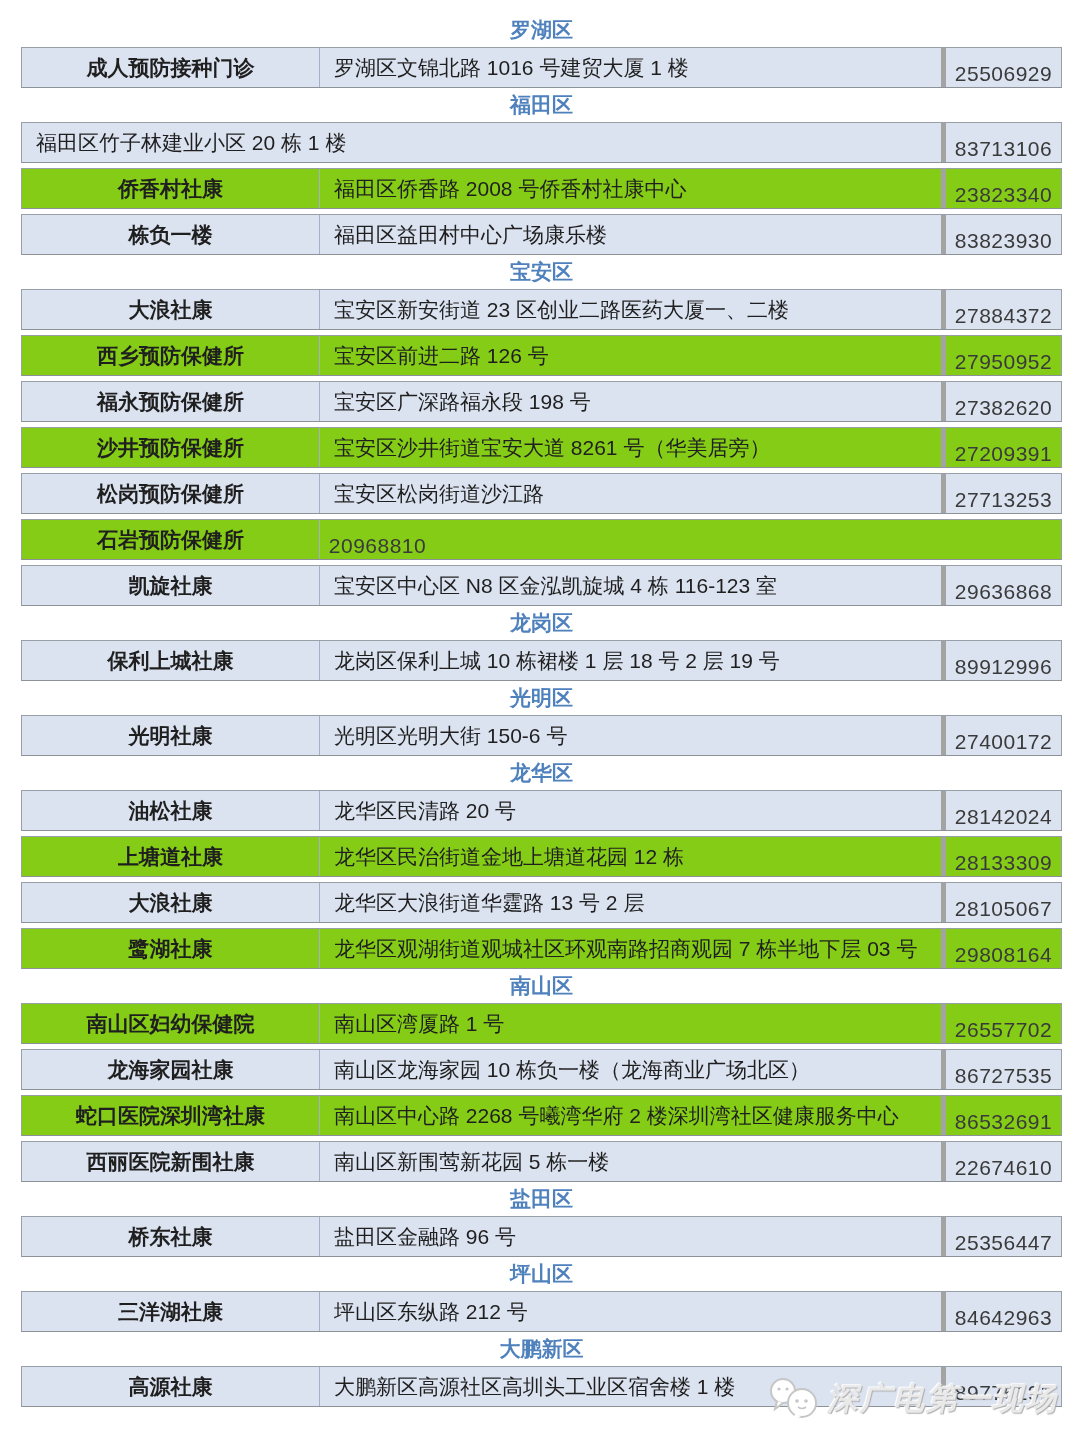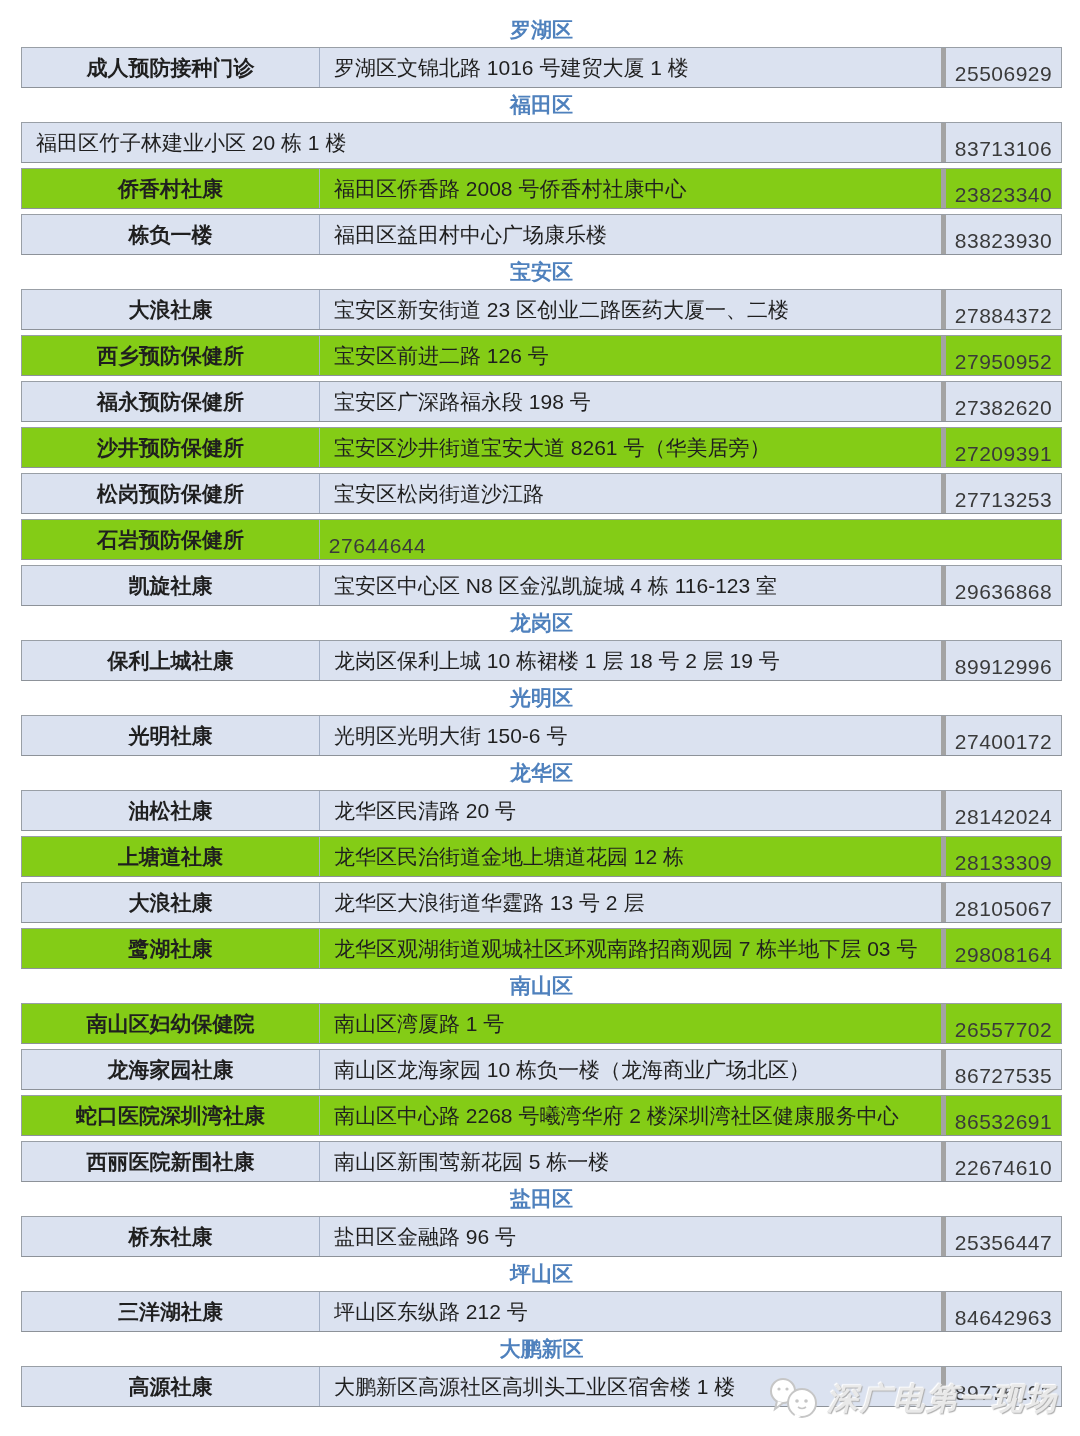--- a/index.html
+++ b/index.html
@@ -154,21 +154,21 @@
   </div>
 
   <div class="row shaded">
     <div class="cell name">松岗预防保健所</div>
     <div class="cell addr">宝安区松岗街道沙江路</div>
     <div class="cell phone">27713253</div>
   </div>
 
   <div class="row">
     <div class="cell name">石岩预防保健所</div>
-    <div class="cell phone">27644644</div>
+    <div class="cell phone">20968810</div>
   </div>
 
   <div class="row shaded">
     <div class="cell name">凯旋社康</div>
     <div class="cell addr">宝安区中心区 N8 区金泓凯旋城 4 栋 116-123 室</div>
     <div class="cell phone">29636868</div>
   </div>
 </div>
   </section>
 

